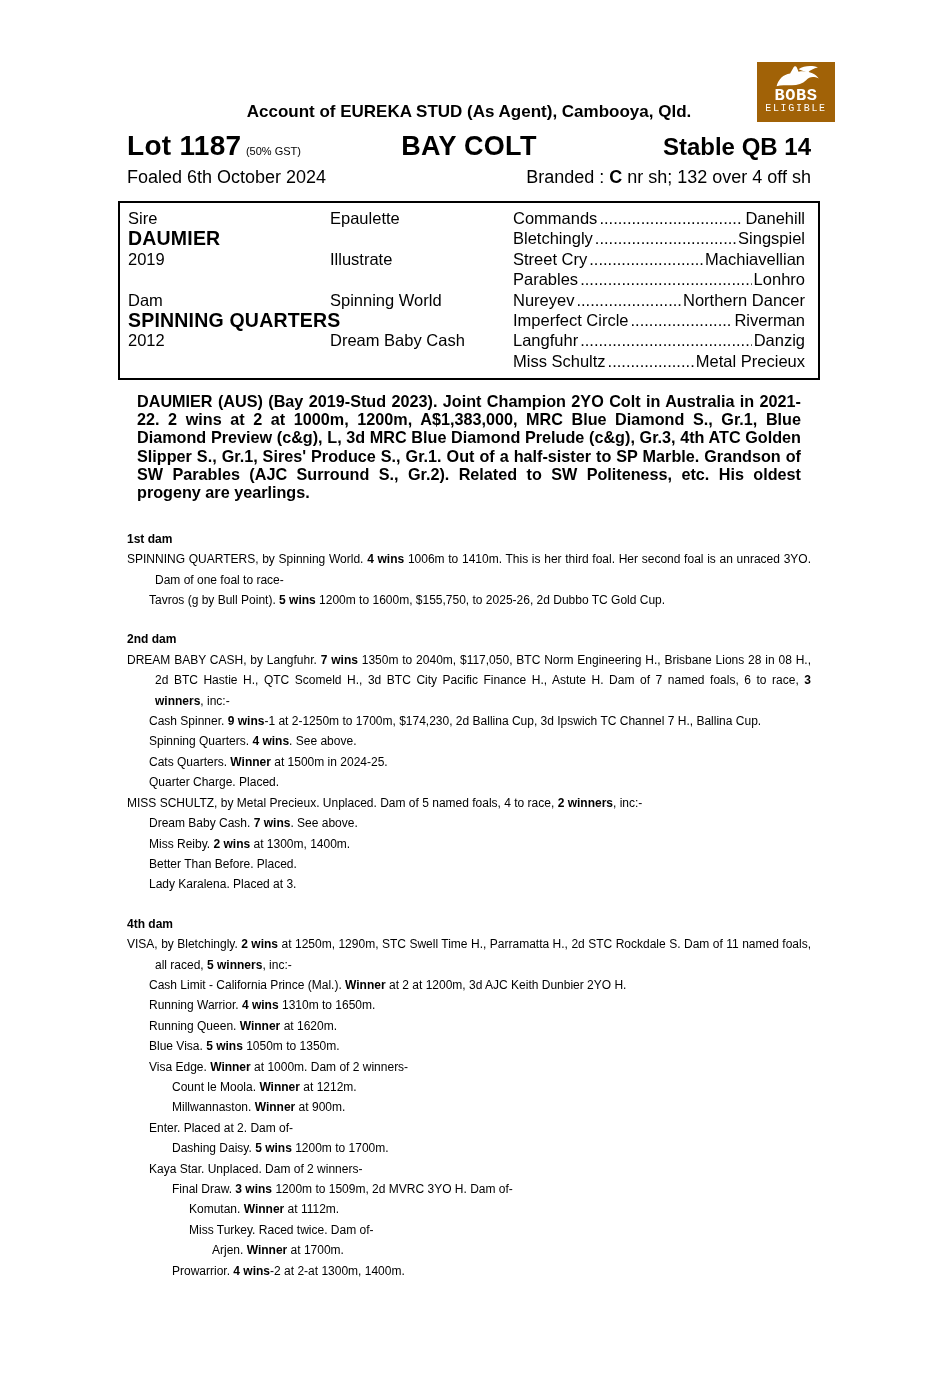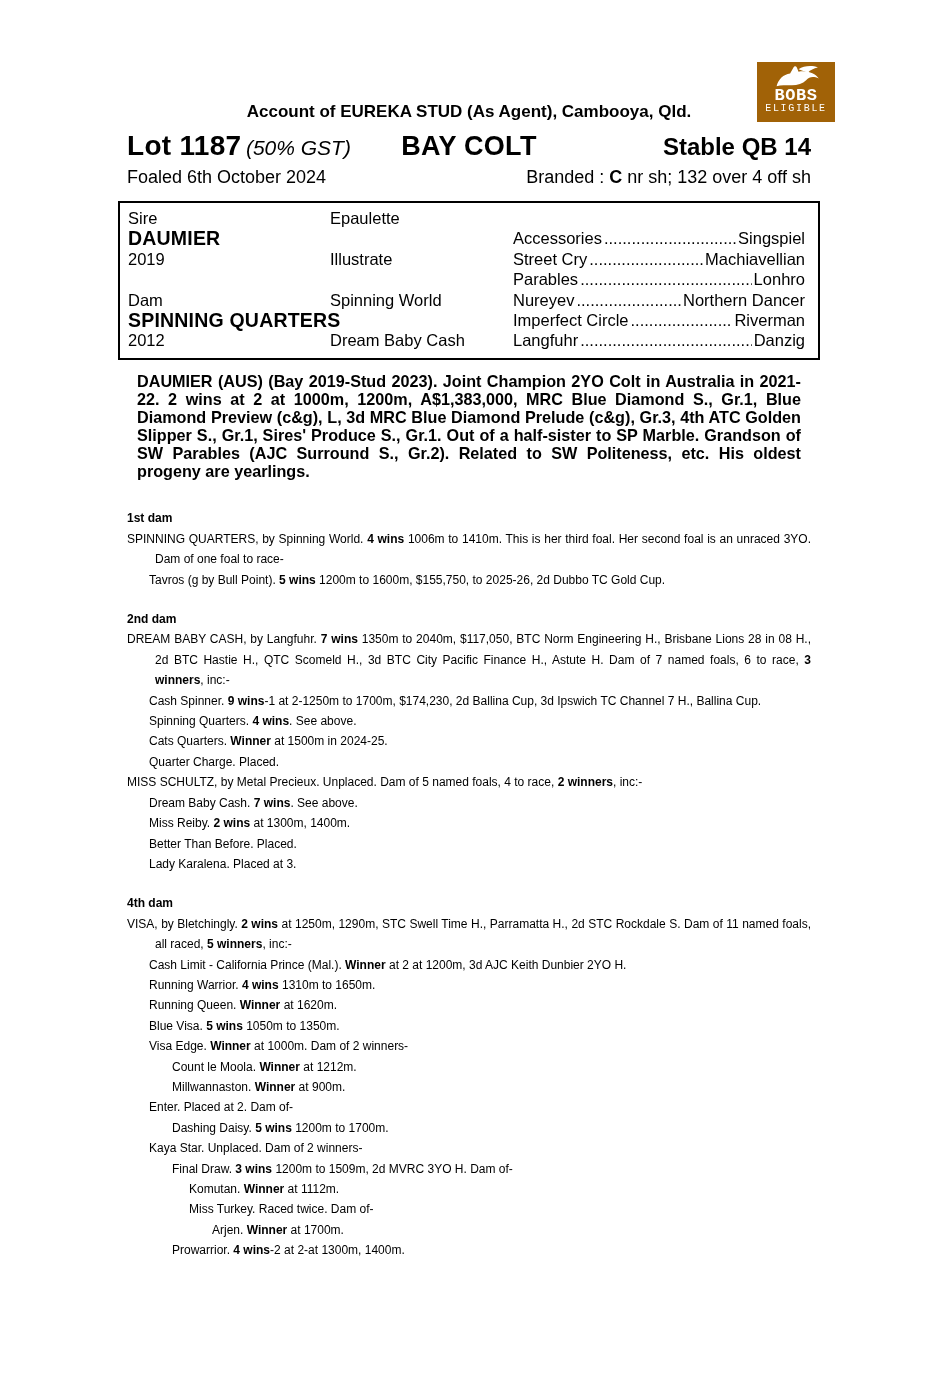--- a/index.html
+++ b/index.html
@@ -27,21 +27,21 @@
     font-family: Liberation Mono, monospace;
   }
   .logo svg { display: block; width: 54px; height: 22px; margin: 3px auto 0; }
   .logo .logo-title { font-weight: bold; font-size: 17px; line-height: 17px; letter-spacing: 0.5px; }
   .logo .logo-sub { font-size: 10px; line-height: 9px; letter-spacing: 1.7px; }
 
   .account { margin-top: 40px; text-align: center; font-weight: bold; font-size: 17px; }
 
   .lot-row { display: grid; grid-template-columns: 1fr auto 1fr; align-items: baseline; margin-top: 8px; }
   .lot-num { font-weight: bold; font-size: 28px; letter-spacing: 0.3px; }
-  .gst { font-size: 21px; font-style: italic; }
+  .gst { font-size: 11px; }
   .colt { font-weight: bold; font-size: 27px; text-align: center; letter-spacing: 0.3px; }
   .stable { font-weight: bold; font-size: 24px; text-align: right; }
 
   .foal-row { display: flex; justify-content: space-between; font-size: 18px; margin-top: 5px; }
 
   
   .ped-box {
     margin: 13px -9px 0 -9px;
     border: 2px solid #000;
     padding: 5px 13px 7px 8px;
@@ -100,26 +100,31 @@
 
   <div class="foal-row">
     <div>Foaled 6th October 2024</div>
     <div><span>Branded : </span><b>C</b><span> nr sh; 132 over 4 off sh</span></div>
   </div>
 
   <div class="ped-box">
       <div class="ped-row">
         <div class="c1">Sire</div>
         <div class="c2">Epaulette</div>
+        <div class="leader">
+          <span class="ln">Commands</span>
+          <span class="dots"></span>
+          <span class="rn">Danehill</span>
+        </div>
       </div>
       <div class="ped-row">
         <div class="c1 ped-name">DAUMIER</div>
         <div class="c2"></div>
         <div class="leader">
-          <span class="ln">Accessories</span>
+          <span class="ln">Bletchingly</span>
           <span class="dots"></span>
           <span class="rn">Singspiel</span>
         </div>
       </div>
       <div class="ped-row">
         <div class="c1">2019</div>
         <div class="c2">Illustrate</div>
         <div class="leader">
           <span class="ln">Street Cry</span>
           <span class="dots"></span>
@@ -153,20 +158,29 @@
           <span class="rn">Riverman</span>
         </div>
       </div>
       <div class="ped-row">
         <div class="c1">2012</div>
         <div class="c2">Dream Baby Cash</div>
         <div class="leader">
           <span class="ln">Langfuhr</span>
           <span class="dots"></span>
           <span class="rn">Danzig</span>
+        </div>
+      </div>
+      <div class="ped-row">
+        <div class="c1"></div>
+        <div class="c2"></div>
+        <div class="leader">
+          <span class="ln">Miss Schultz</span>
+          <span class="dots"></span>
+          <span class="rn">Metal Precieux</span>
         </div>
       </div>
     </div>
 
   <p class="sire-summary">DAUMIER (AUS) (Bay 2019-Stud 2023). Joint Champion 2YO Colt in Australia in 2021-22. 2 wins at 2 at 1000m, 1200m, A$1,383,000, MRC Blue Diamond S., Gr.1, Blue Diamond Preview (c&amp;g), L, 3d MRC Blue Diamond Prelude (c&amp;g), Gr.3, 4th ATC Golden Slipper S., Gr.1, Sires' Produce S., Gr.1. Out of a half-sister to SP Marble. Grandson of SW Parables (AJC Surround S., Gr.2). Related to SW Politeness, etc. His oldest progeny are yearlings.</p>
 
   <div class="sections">
       <div class="dam-head">1st dam</div>
       <div class="para i0"><span>SPINNING QUARTERS, by Spinning World. </span><b>4 wins</b><span> 1006m to 1410m. This is her third foal. Her second foal is an unraced 3YO. Dam of one foal to race-</span></div>
       <div class="para i1"><span>Tavros (g by Bull Point). </span><b>5 wins</b><span> 1200m to 1600m, $155,750, to 2025-26, 2d Dubbo TC Gold Cup.</span></div>

